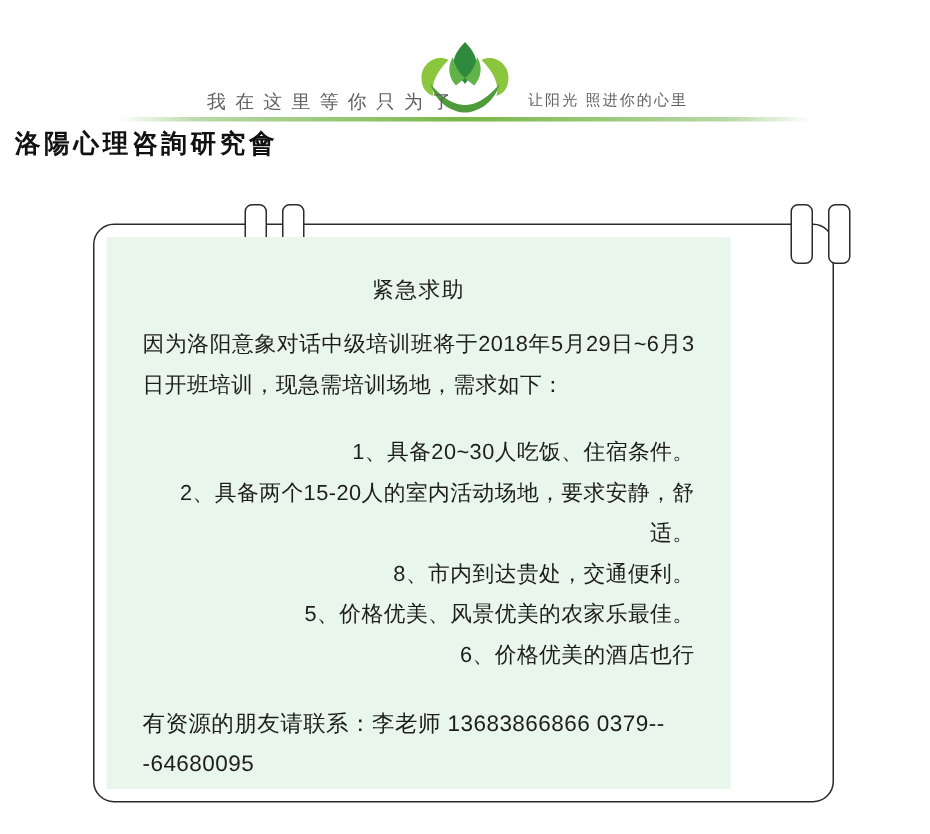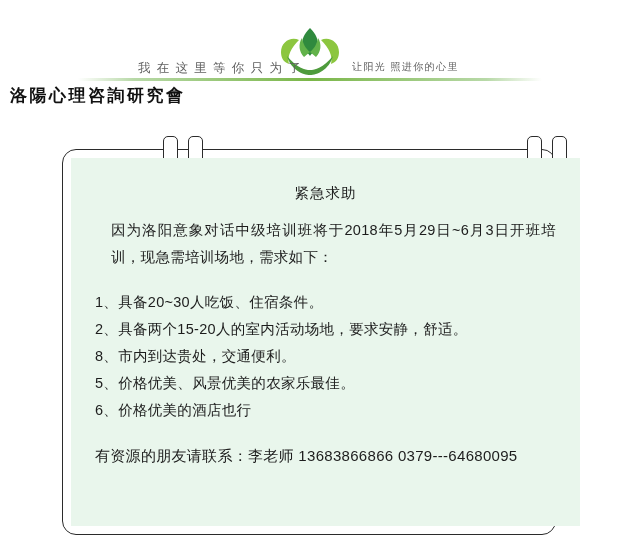--- a/index.html
+++ b/index.html
@@ -89,21 +89,21 @@
     height: 386px;
     border: 1.5px solid #2b2b2b;
     border-radius: 14px;
     background: #ffffff;
     box-sizing: border-box;
   }
   .card-inner {
     position: absolute;
     left: 9px;
     top: 22px;
-    width: 509px;
+    width: 416px;
     height: 368px;
     background: #e9f6ec;
     box-sizing: border-box;
     padding: 26px 24px 10px 24px;
     overflow: hidden;
   }
   .binder {
     position: absolute;
     width: 15px;
     height: 40px;
@@ -124,27 +124,28 @@
     color: #1d1d1d;
     letter-spacing: 1px;
     margin: 0 0 14px 0;
     font-family: "Liberation Sans", sans-serif;
   }
   .note-para {
     font-size: 14.5px;
     color: #1d1d1d;
     line-height: 27px;
     letter-spacing: 0.3px;
-    margin: 0 0 18px 16px;
+    margin: 0 0 18px 0;
     text-align: justify;
   }
   .note-list {
     margin: 0 0 18px 0;
     padding: 0;
     list-style: none;
+    text-align: right;
   }
   .note-list li {
     font-size: 14.5px;
     color: #1d1d1d;
     line-height: 27px;
     letter-spacing: 0.3px;
   }
   .note-contact {
     font-size: 15px;
     color: #1d1d1d;

